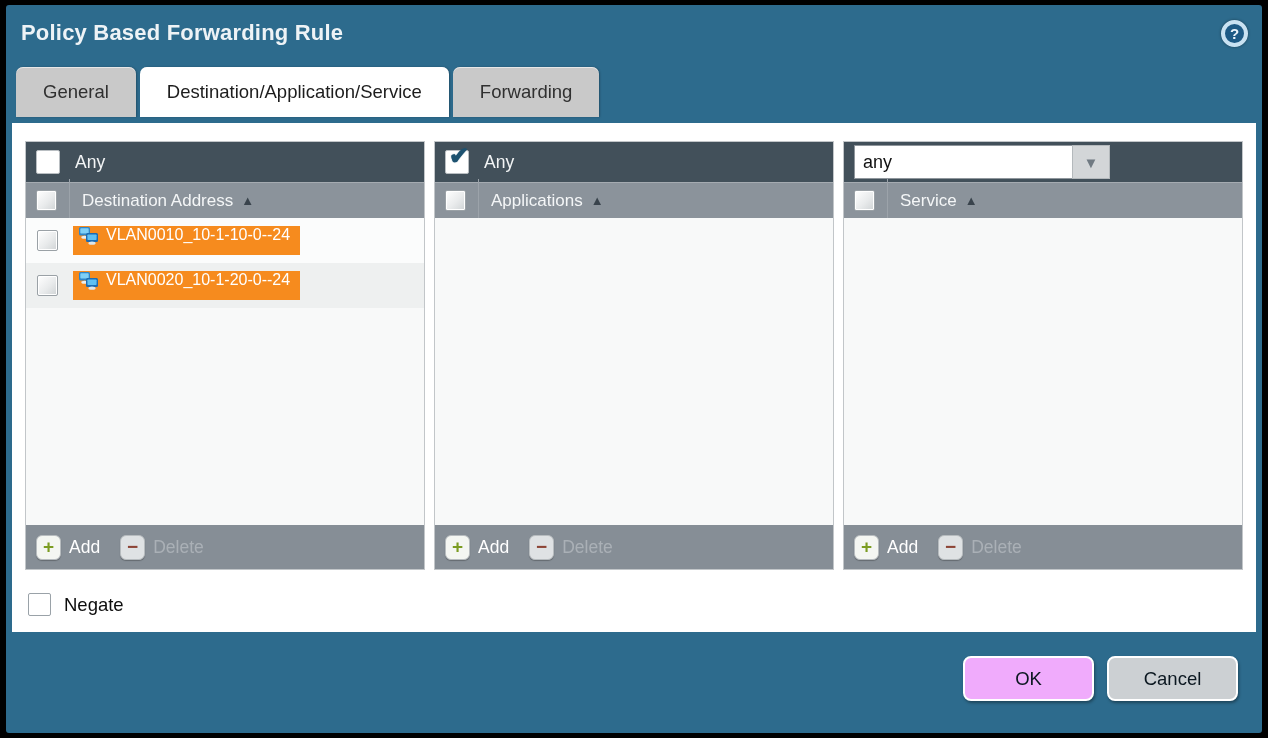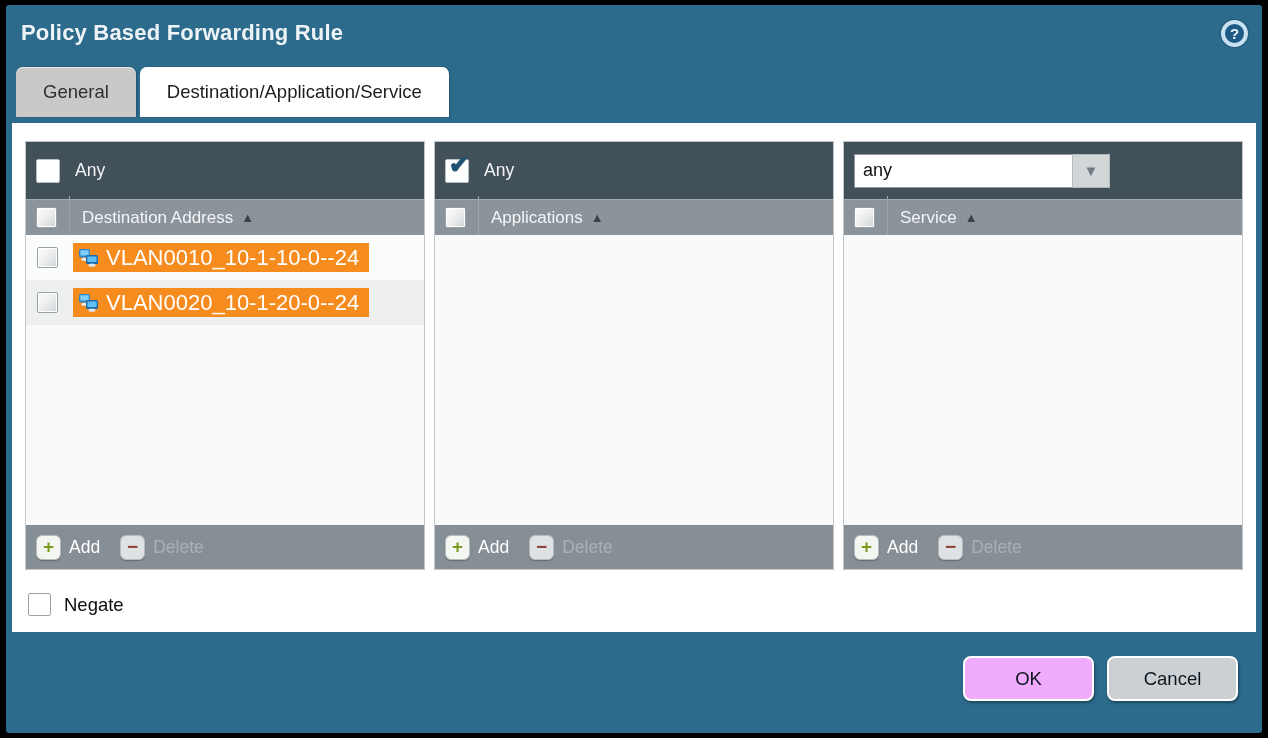--- a/index.html
+++ b/index.html
@@ -26,21 +26,21 @@
          cursor:pointer; white-space:nowrap; }
   .tab.active { background:#ffffff; color:#1d1d1d;margin-top:29px; }
 
   
   .content { position:absolute; top:118px; left:6px; right:6px; bottom:101px;
              background:#ffffff; padding:18px 13px 0 13px; }
 
   .cols { display:flex; gap:9px; height:429px; }
   .col { flex:1; display:flex; flex-direction:column; border:1px solid #c2c6c9; background:#f8f9f9; }
 
-  .anybar { height:57px; background:#42505a; display:flex; align-items:center;
+  .anybar { height:40px; background:#42505a; display:flex; align-items:center;
             padding:0 10px; gap:15px; flex:none; }
   .anybar .label { color:#f2f4f5; font-size:17.5px; }
 
   .cb { width:24px; height:24px; background:#ffffff; border:1px solid #b9bec2;
         border-radius:2px; position:relative; cursor:pointer; flex:none; }
   .cb .mark { display:none; }
   .cb.checked .mark { display:block; position:absolute; top:-9px; left:3px;
                       color:#1d5270; font-size:24px; font-weight:bold;
                       text-shadow:0 0 1px #1d5270; }
   .cb.small { width:21px; height:21px;
@@ -50,22 +50,22 @@
   .colheader { height:36px; background:#8b939b; border-top:1px solid #a5abb1;
                display:flex; align-items:center; padding:0 10px; gap:0; flex:none; }
   .colheader .divider { width:1px; height:44px; background:#9ca3aa; margin:0 12px 0 12px; }
   .colheader .htext { color:#f4f6f7; font-size:17px; }
   .sort-arrow { color:#39434c; font-size:13px; margin-left:8px; }
 
   .list { flex:1; background:#f8f9f9; overflow:hidden; position:relative; }
   .row { height:45px; display:flex; align-items:center; padding-left:11px; gap:15px; }
   .row:nth-of-type(odd) { background:#fbfcfc; }
   .row:nth-of-type(even) { background:#eef0f0; }
-  .chip { height:29px; display:inline-flex; align-items:center; gap:7px;
-          background:#f68b1e; color:#ffffff; font-size:22px;
+  .chip { height:29px; display:inline-flex; gap:7px;
+          background:#f68b1e; color:#ffffff; font-size:16px;
           padding:0 10px 0 5px; cursor:pointer; }
 
   .colfooter { height:44px; background:#868e96; display:flex; align-items:center;
                padding:0 10px; gap:20px; flex:none; }
   .fbtn { display:inline-flex; align-items:center; gap:8px; cursor:pointer; }
   .fbtn .ic { width:25px; height:25px; border-radius:6px; display:flex; align-items:center;
               justify-content:center; font-size:19px; font-weight:bold;
               border:1px solid #b7bcbf; box-shadow:0 1px 1px rgba(0,0,0,.25); }
   .fbtn.add .ic { background:#f4f6f2; color:#7b9c21; }
   .fbtn.add .txt { color:#ffffff; font-size:17.5px; }
@@ -106,20 +106,21 @@
 <div class="dialog">
 
   <div class="titlebar">
     <span class="title">Policy Based Forwarding Rule</span>
     <span class="help">?</span>
   </div>
 
   <div class="tabbar">
     <div class="tab">General</div>
     <div class="tab active">Destination/Application/Service</div>
+    <div class="tab">Forwarding</div>
   </div>
 
   <div class="content">
     <div class="cols">
 
       <div class="col">
         <div class="anybar">
           <span class="cb"></span>
           <span class="label">Any</span>
         </div>

